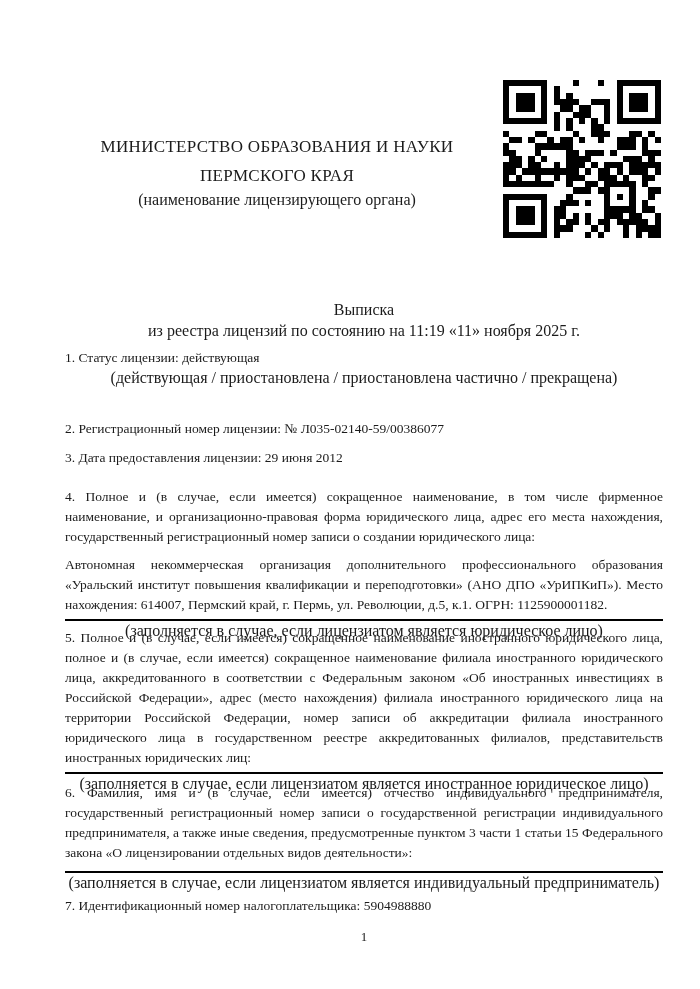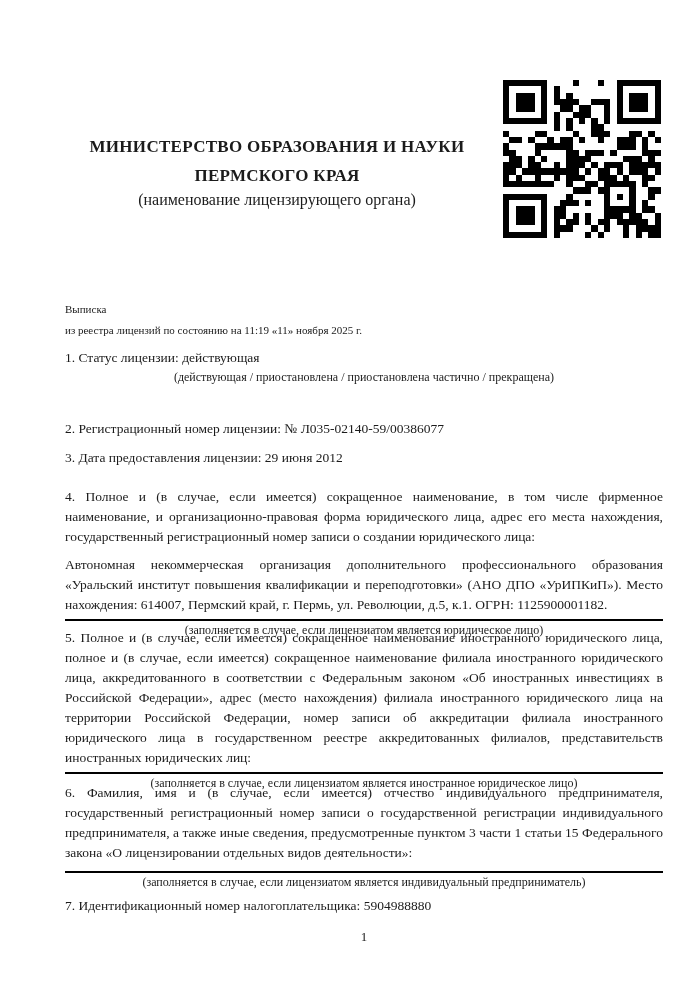--- a/index.html
+++ b/index.html
@@ -21,48 +21,49 @@
     shape-rendering: crispEdges;
   }
   .header-block {
     position: absolute;
     top: 132px;
     left: 65px;
     width: 424px;
     text-align: center;
   }
   .ministry {
-    font-weight: bold;
+    font-weight: normal;
     font-size: 17px;
     line-height: 29px;
     letter-spacing: 0.3px;
   }
   .authority-caption {
     font-size: 16px;
     line-height: 13px;
     margin-top: 3px;
   }
   .doc-title {
     position: absolute;
     top: 299px;
     left: 65px;
     width: 598px;
-    font-size: 11px;
+    text-align: center;
+    font-size: 16px;
     line-height: 21px;
   }
   .item {
     position: absolute;
     left: 65px;
     width: 598px;
     font-size: 13.5px;
     line-height: 20px;
   }
   .just { text-align: justify; margin-top: 8px; }
   .hint, .caption {
-    font-size: 12px;
+    font-size: 16px;
     line-height: 13px;
     text-align: center;
     margin-top: 3px;
     font-family: Liberation Serif, serif;
   }
   .rule {
     height: 0;
     border-top: 2px solid #000000;
     margin-top: 4px;
   }

